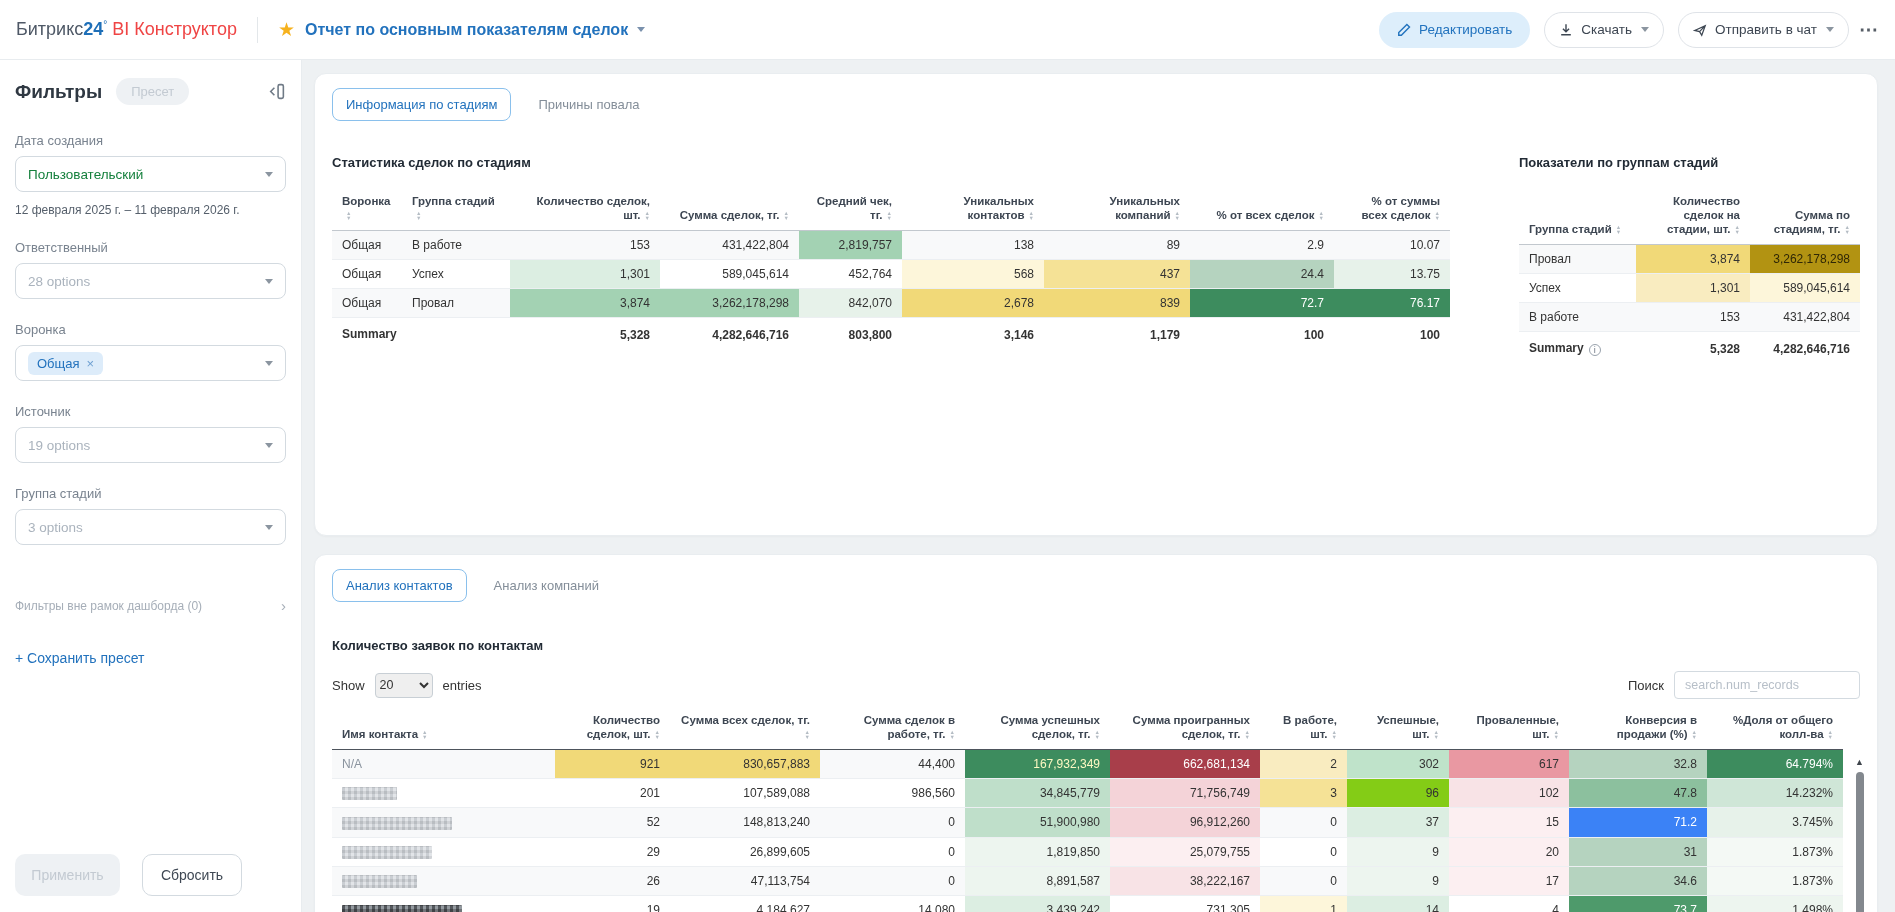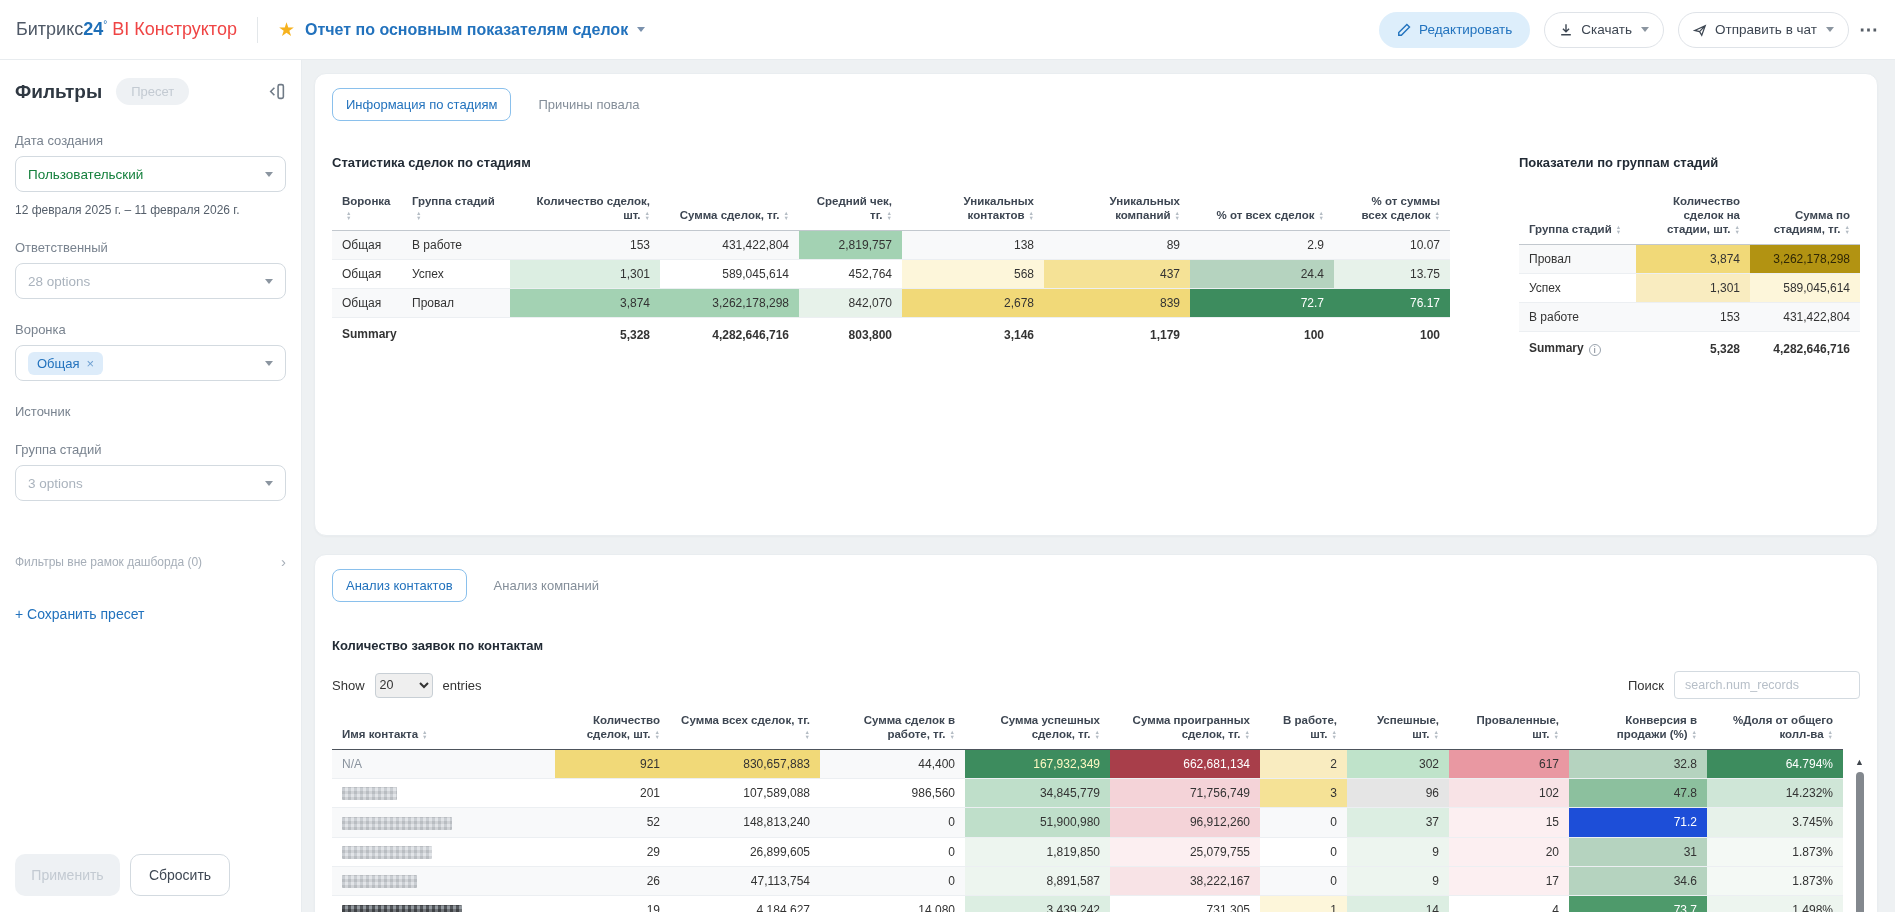--- a/index.html
+++ b/index.html
@@ -37,21 +37,21 @@
   .fbox .val{font-size:13.5px;color:#15803d}
   .fbox .ph{font-size:13.5px;color:#aab3bd}
   .chip{background:#ddecfa;color:#2272bd;font-size:13px;border-radius:6px;padding:4px 9px;display:inline-flex;align-items:center}
   .chip .x{color:#6d9fd1;margin-left:7px;font-size:13px;cursor:pointer}
   .fhint{font-size:12px;color:#555f6b;margin-top:11px}
   .outer-filters{margin-top:52px;display:flex;align-items:center;justify-content:space-between;font-size:12px;color:#a6aeb8;cursor:pointer}
   .outer-filters .chev{font-size:15px;color:#a6aeb8}
   .save-preset{margin-top:36px;font-size:14px;color:#2272bd;cursor:pointer}
   .sb-actions{position:absolute;left:15px;bottom:16px;display:flex}
   .btn-apply{width:105px;height:42px;border-radius:10px;background:#eef1f4;color:#c3cad2;font-size:14px;border:none}
-  .btn-reset{width:100px;height:42px;border-radius:10px;background:#fff;color:#3f4854;font-size:14px;border:1px solid #d3dae0;margin-left:10px;cursor:pointer}
+  .btn-reset{width:100px;height:42px;border-radius:10px;background:#fff;color:#3f4854;font-size:14px;border:1px solid #d3dae0;margin-left:22px;cursor:pointer}
   
   .card{background:#fff;border:1px solid #e9edf0;border-radius:12px;box-shadow:0 1px 2px rgba(0,0,0,.03);padding:14px 17px;position:relative}
   .card1{height:463px;margin-bottom:18px}
   .card2{height:400px}
   .tabs{display:flex;align-items:center}
   .tab{font-size:13px;padding:8px 13px;border-radius:8px;cursor:pointer}
   .tab.active{border:1px solid #8ac0ec;color:#2272bd}
   .tab.idle{color:#848e99;margin-left:14px}
   .blocks{display:flex;justify-content:space-between;align-items:flex-start;margin-top:34px}
   .blk-title{font-size:13px;font-weight:bold;color:#222b35;margin-bottom:20px}
@@ -155,20 +155,24 @@
         <span class="chip">
             <span>Общая</span>
             <span class="x">×</span>
           </span>
         <span class="caret"></span>
       </div>
     </div>
 
     <div class="fgroup">
       <div class="flabel">Источник</div>
+      <div class="fbox">
+        <span class="ph">19 options</span>
+        <span class="caret"></span>
+      </div>
     </div>
 
     <div class="fgroup">
       <div class="flabel">Группа стадий</div>
       <div class="fbox">
         <span class="ph">3 options</span>
         <span class="caret"></span>
       </div>
     </div>
 
@@ -440,36 +444,36 @@
               <td class="al-r" style="background:#3d8c5e;color:#ffffff;">64.794%</td>
             </tr>
             <tr>
               <td class="al-l"><span class="redact" style="width:55px"></span></td>
               <td class="al-r">201</td>
               <td class="al-r">107,589,088</td>
               <td class="al-r">986,560</td>
               <td class="al-r" style="background:#bfdfca;">34,845,779</td>
               <td class="al-r" style="background:#f4d3d8;">71,756,749</td>
               <td class="al-r" style="background:#f5e296;">3</td>
-              <td class="al-r" style="background:#e5e5e5;padding-left:19px;">96</td>
+              <td class="al-r" style="background:#84cc16;padding-left:19px;">96</td>
               <td class="al-r" style="background:#f8e3e6;">102</td>
               <td class="al-r" style="background:#8cc09e;">47.8</td>
               <td class="al-r" style="background:#cfe6d7;">14.232%</td>
             </tr>
             <tr>
               <td class="al-l"><span class="redact" style="width:110px"></span></td>
               <td class="al-r">52</td>
               <td class="al-r">148,813,240</td>
               <td class="al-r">0</td>
               <td class="al-r" style="background:#bfdfca;">51,900,980</td>
               <td class="al-r" style="background:#f4d3d8;">96,912,260</td>
               <td class="al-r">0</td>
               <td class="al-r" style="background:#dceee2;">37</td>
               <td class="al-r" style="background:#fceff1;">15</td>
-              <td class="al-r" style="background:#1d4ed8;color:#ffffff;">71.2</td>
+              <td class="al-r" style="background:#3b82f6;color:#ffffff;">71.2</td>
               <td class="al-r" style="background:#e7f2ea;">3.745%</td>
             </tr>
             <tr>
               <td class="al-l"><span class="redact" style="width:90px"></span></td>
               <td class="al-r">29</td>
               <td class="al-r">26,899,605</td>
               <td class="al-r">0</td>
               <td class="al-r" style="background:#edf5ef;">1,819,850</td>
               <td class="al-r" style="background:#fceff1;">25,079,755</td>
               <td class="al-r">0</td>

